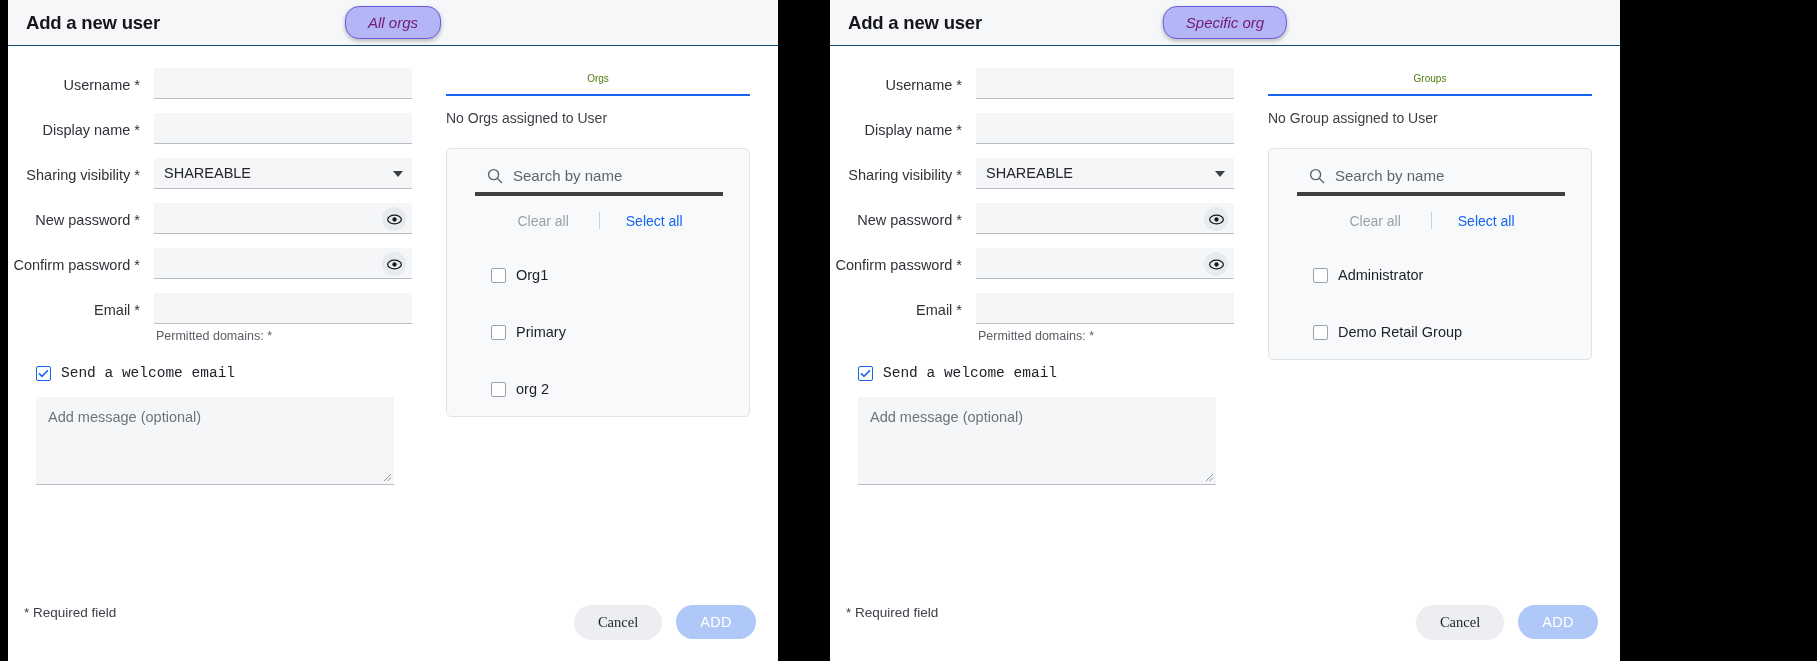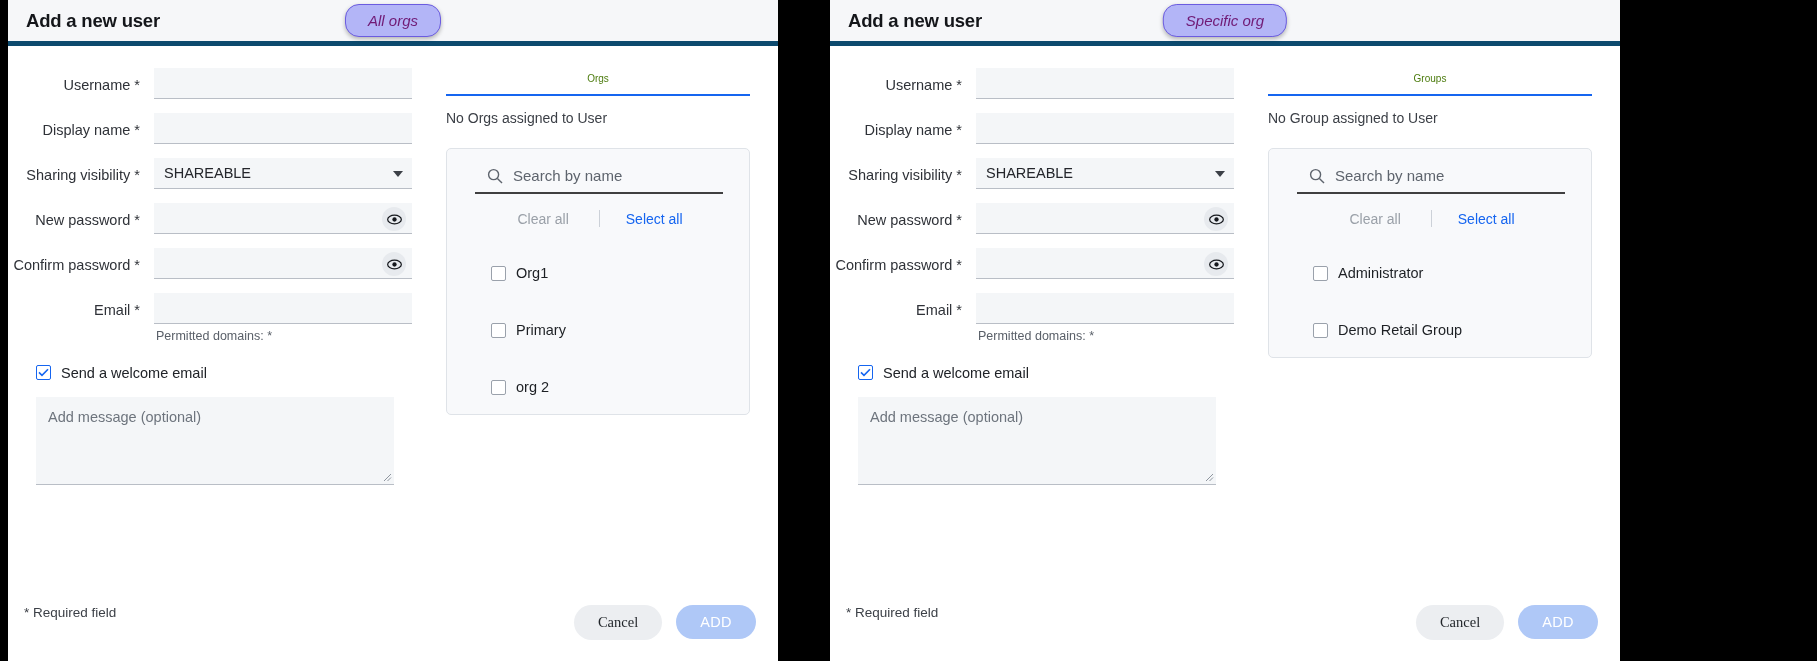--- a/index.html
+++ b/index.html
@@ -28,21 +28,21 @@
     overflow: hidden;
   }
   .dialog.left { margin-left: 8px; }
   .dialog.right { margin-left: 20px; width: 790px; }
 
   
   .dlg-header {
     height: 46px;
     min-height: 46px;
     background: #f6f7f9;
-    border-bottom: 5px solid #0c4a6e;
+    border-bottom: 1px solid #0c4a6e;
     display: flex;
     align-items: center;
     padding: 16px 18px;
     position: relative;
   }
   .dlg-title {
     font-size: 18.5px;
     font-weight: bold;
     color: #14161a;
     letter-spacing: -0.2px;
@@ -137,22 +137,23 @@
   .sub-note {
     font-size: 12.5px;
     color: #5a6069;
     margin-top: 5px;
     padding-left: 2px;
   }
 
   
   .check-line {
     display: flex;
-    align-items: flex-start;
+    align-items: flex-end;
     margin: 22px 0 16px 24px;
+    font-family: Liberation Mono, monospace;
   }
   .cbox {
     width: 15px; height: 15px;
     border: 1.6px solid #1565f0;
     border-radius: 2px;
     background: #fff;
     display: flex;
     align-items: center;
     justify-content: center;
     margin-right: 10px;
@@ -200,21 +201,21 @@
   }
   .picker-card {
     border: 1px solid #dfe3e8;
     border-radius: 5px;
     background: #f8f9fb;
     padding: 14px 16px 16px 16px;
   }
   .search-row {
     display: flex;
     align-items: center;
-    border-bottom: 2px solid #404040;
+    border-bottom: 4px solid #404040;
     padding: 4px 0 8px 12px;
     margin: 0 10px 0 12px;
   }
   .search-icon { margin-right: 10px; display: flex; }
   .search-ph { font-size: 15px; color: #5e646d; }
   .actions-row {
     display: flex;
     align-items: center;
     justify-content: center;
     margin: 16px 0 10px 0;

